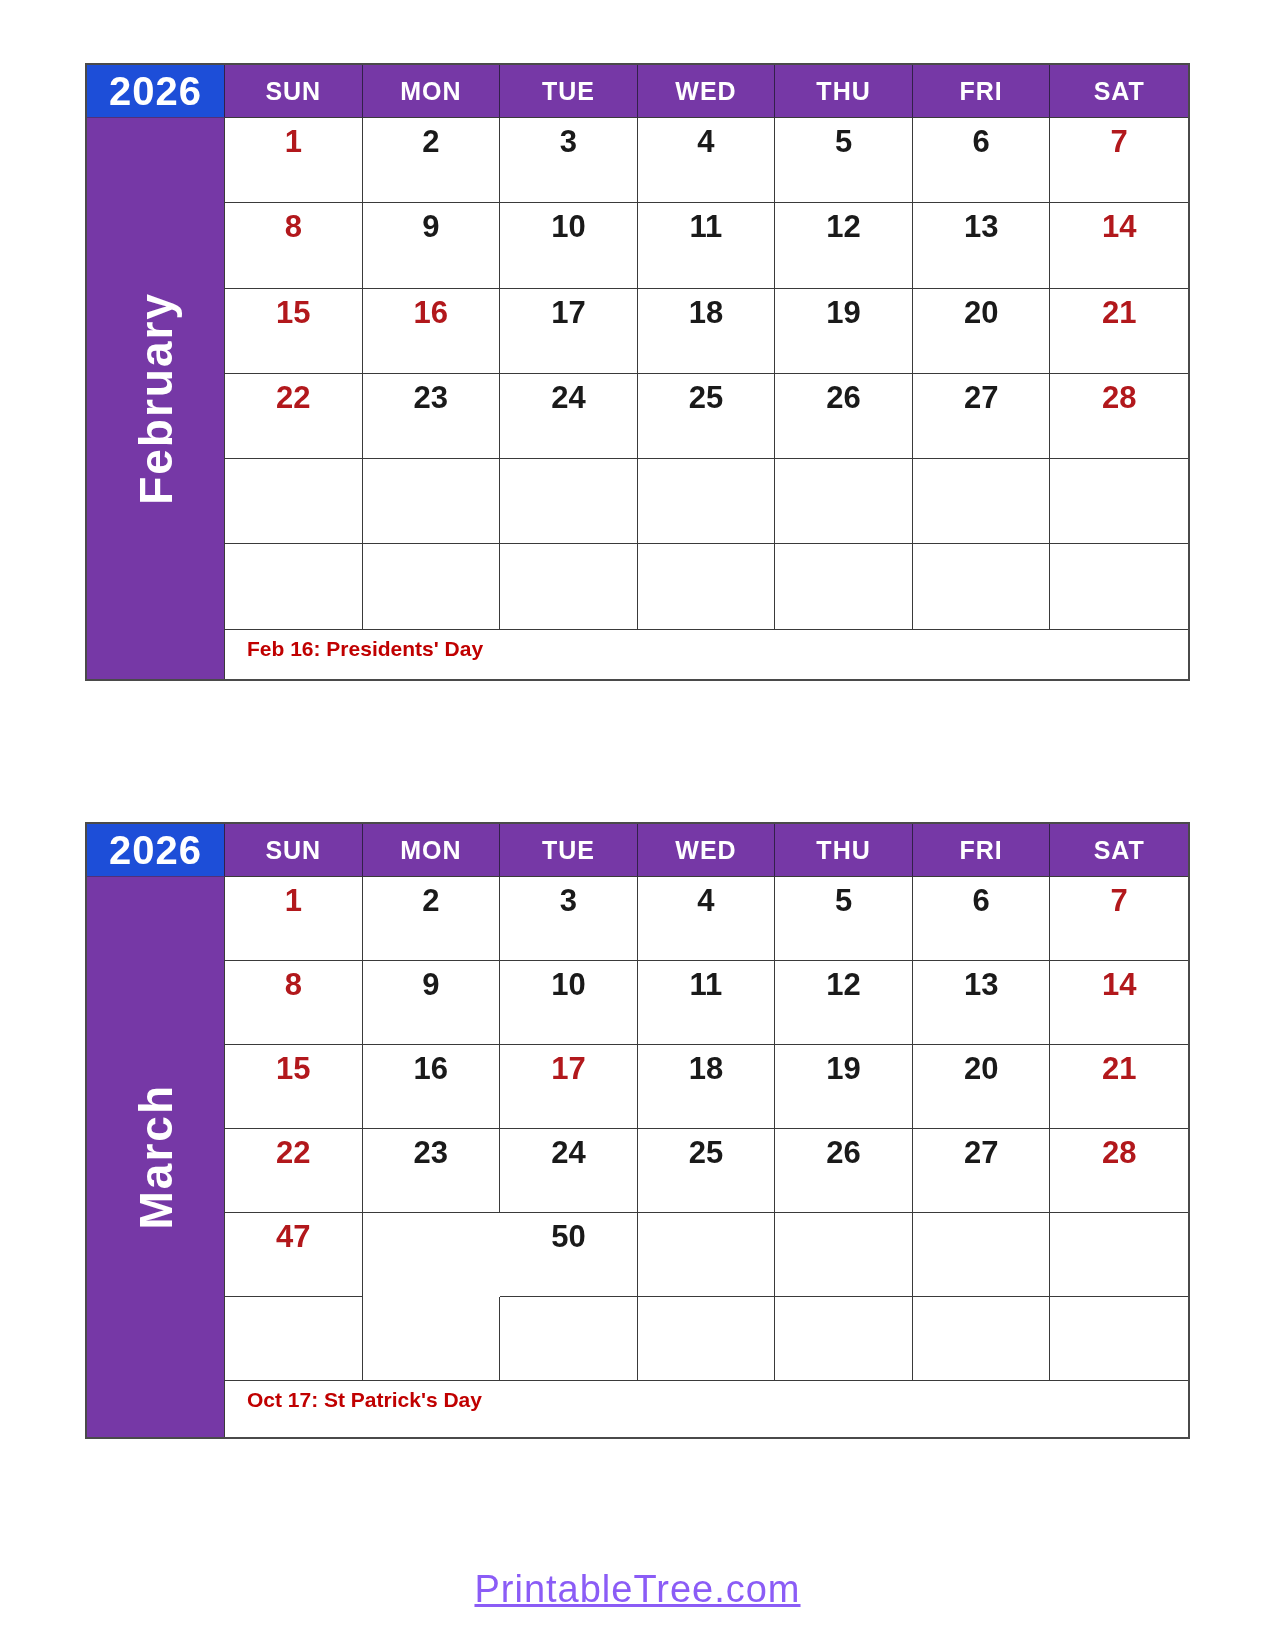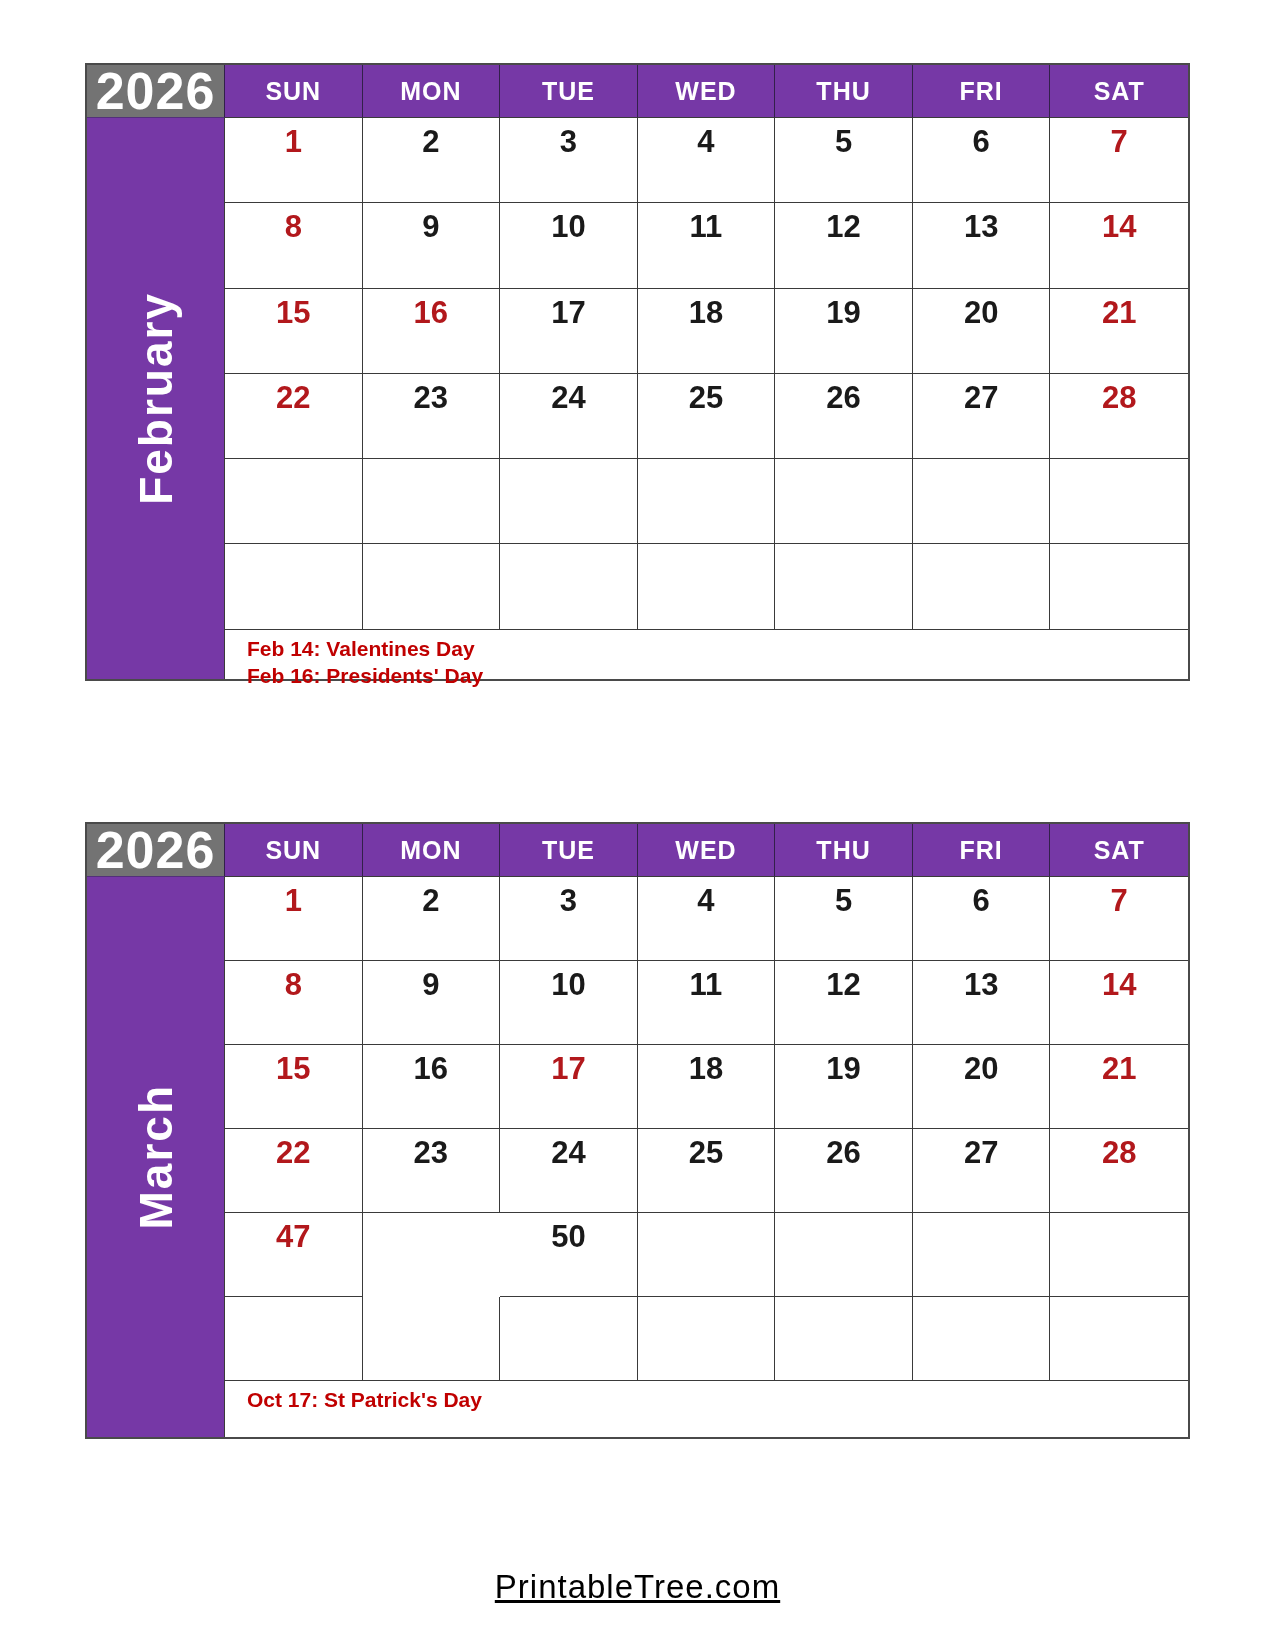--- a/index.html
+++ b/index.html
@@ -17,23 +17,23 @@
     display: grid;
     grid-template-columns: 138px repeat(7, 1fr);
     border: 2px solid #4a4a4a;
     background: #ffffff;
   }
   .cal-feb { top: 63px;  grid-template-rows: 53px repeat(6, 85.3px) 49px; }
   .cal-mar { top: 822px; grid-template-rows: 53px repeat(6, 84px) 56px; }
 
   .year-cell {
     grid-row: 1; grid-column: 1;
-    background: #737373;
+    background: #1d4ed8;
     color: #ffffff;
-    font-size: 52px;
+    font-size: 40px;
     font-weight: bold;
     display: flex; align-items: center; justify-content: center;
     border-right: 1px solid #32204a;
     border-bottom: 1px solid #53307a;
     letter-spacing: 1px;
   }
   .wd {
     grid-row: 1;
     background: #7638A6;
     color: #ffffff;
@@ -90,37 +90,36 @@
   }
 
   .footer {
     position: absolute;
     top: 1568px;
     left: 0;
     width: 100%;
     text-align: center;
   }
   .footer a {
-    color: #000000;
-    font-size: 33px;
+    color: #8b5cf6;
+    font-size: 38px;
     text-decoration: underline;
     letter-spacing: 1px;
     cursor: pointer;
   }
 </style>
 </head>
 <body>
 
 <div class="cal cal-feb">
   <div class="year-cell">2026</div>
   <div class="month-cell">
     <span class="vtext">February</span>
   </div>
   <div class="holiday-cell">
-      <div class="holiday-line">Feb 14: Valentines Day</div>
       <div class="holiday-line">Feb 16: Presidents' Day</div>
     </div>
 <div class="wd" style="grid-area: 1 / 2;">SUN</div>
     <div class="wd" style="grid-area: 1 / 3;">MON</div>
     <div class="wd" style="grid-area: 1 / 4;">TUE</div>
     <div class="wd" style="grid-area: 1 / 5;">WED</div>
     <div class="wd" style="grid-area: 1 / 6;">THU</div>
     <div class="wd" style="grid-area: 1 / 7;">FRI</div>
     <div class="wd lastcol" style="grid-area: 1 / 8;">SAT</div>
     <div class="dcell red" style="grid-area: 2 / 2;">1</div>

